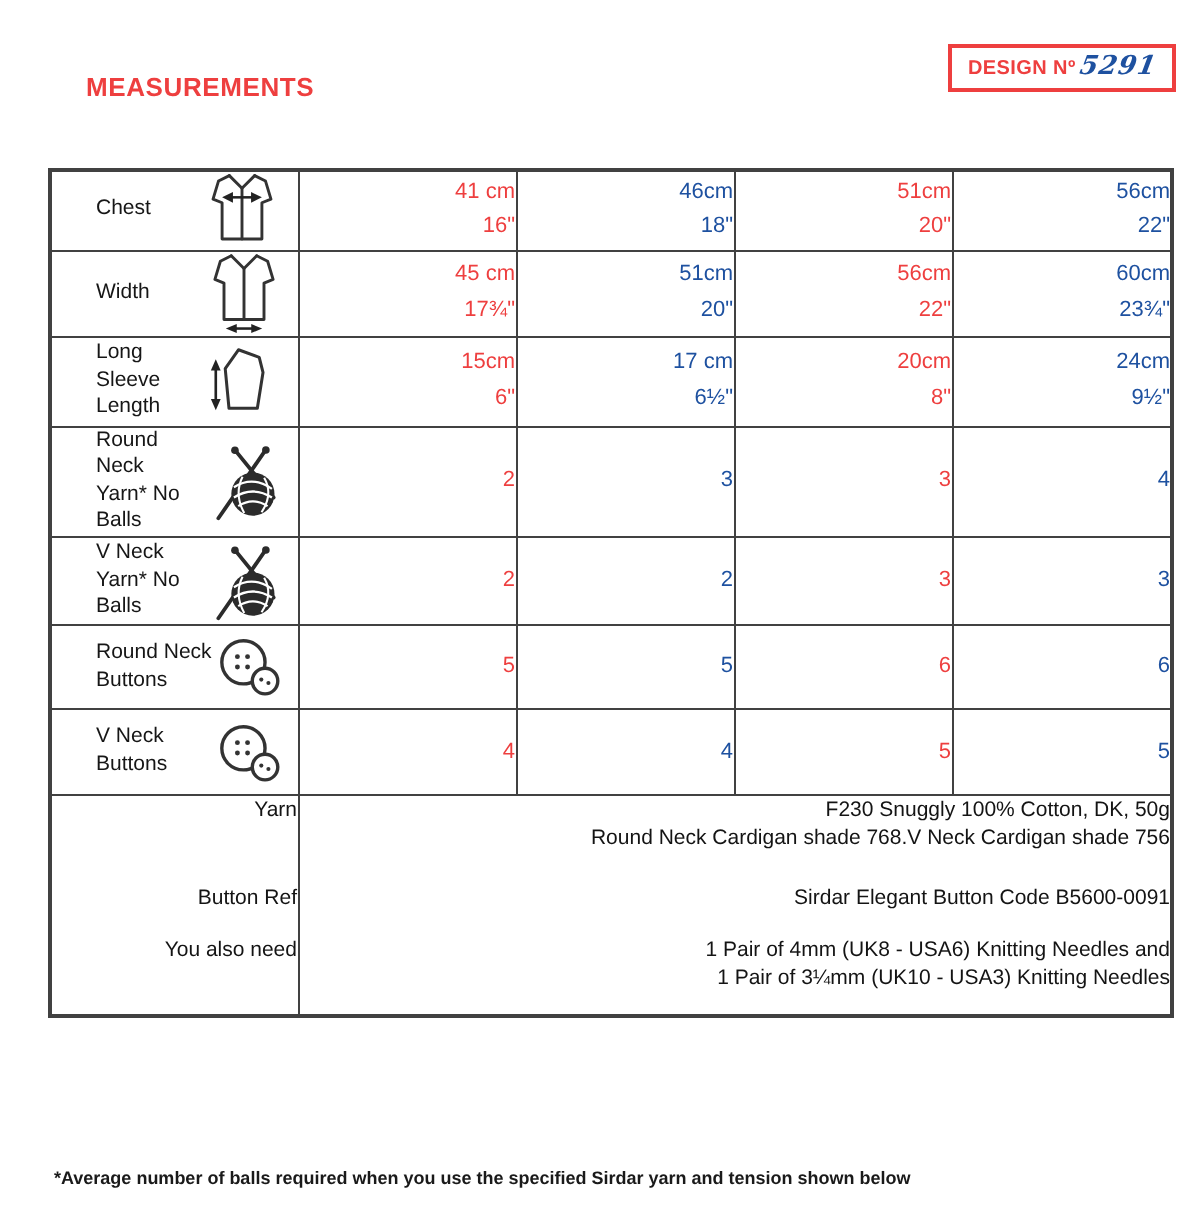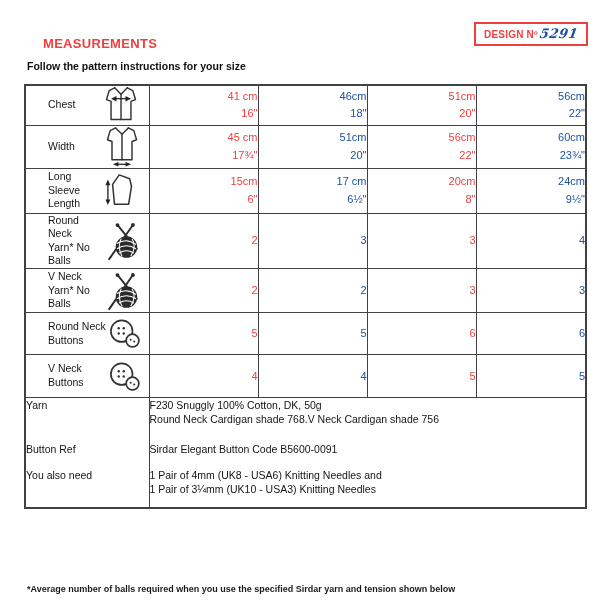--- a/index.html
+++ b/index.html
@@ -67,21 +67,21 @@
   .icon{display:flex;align-items:center;flex:0 0 auto;}
   td.val{
     text-align:right;vertical-align:middle;
     font-size:11px;font-weight:400;line-height:1.55;
     white-space:pre-line;
   }
   tr td.val:nth-of-type(1){color:var(--red);}
   tr td.val:nth-of-type(2){color:var(--blue);}
   tr td.val:nth-of-type(3){color:var(--red);}
   tr td.val:nth-of-type(4){color:var(--blue);}
-  tr.rinfo th, tr.rinfo td{vertical-align:top;text-align:left;}
+  tr.rinfo th, tr.rinfo td{vertical-align:top;text-align:right;}
   .info-lbls{padding:14px 6px 0 9px;}
   .info-vals{padding:12px 8px 0 12px;}
   .ig{white-space:pre-line;font-size:10.5px;font-weight:400;color:#141414;line-height:1.35;}
   .g1{height:44px;} .g2{height:26px;}
   .footnote{
     position:absolute;left:27px;top:584px;
     font-size:9px;font-weight:700;color:#1a1a1a;
   }
   svg .ln{stroke:#333;stroke-width:1.6;fill:none;stroke-linejoin:round;stroke-linecap:round;}
   svg .ar{fill:#222;stroke:none;}
@@ -92,21 +92,20 @@
 
 <div class="page">
 
   <div class="title">MEASUREMENTS</div>
 
   <div class="design-box">
     <span class="design-label">DESIGN Nº</span>
     <span class="design-number">5291</span>
   </div>
 
-  <div class="subtitle">Follow the pattern instructions for your size</div>
 
   <table class="meas">
     <colgroup>
       <col style="width:124px">
         <col style="width:109px">
         <col style="width:109px">
         <col style="width:109px">
         <col style="width:110px">
     </colgroup>
     <tbody>

